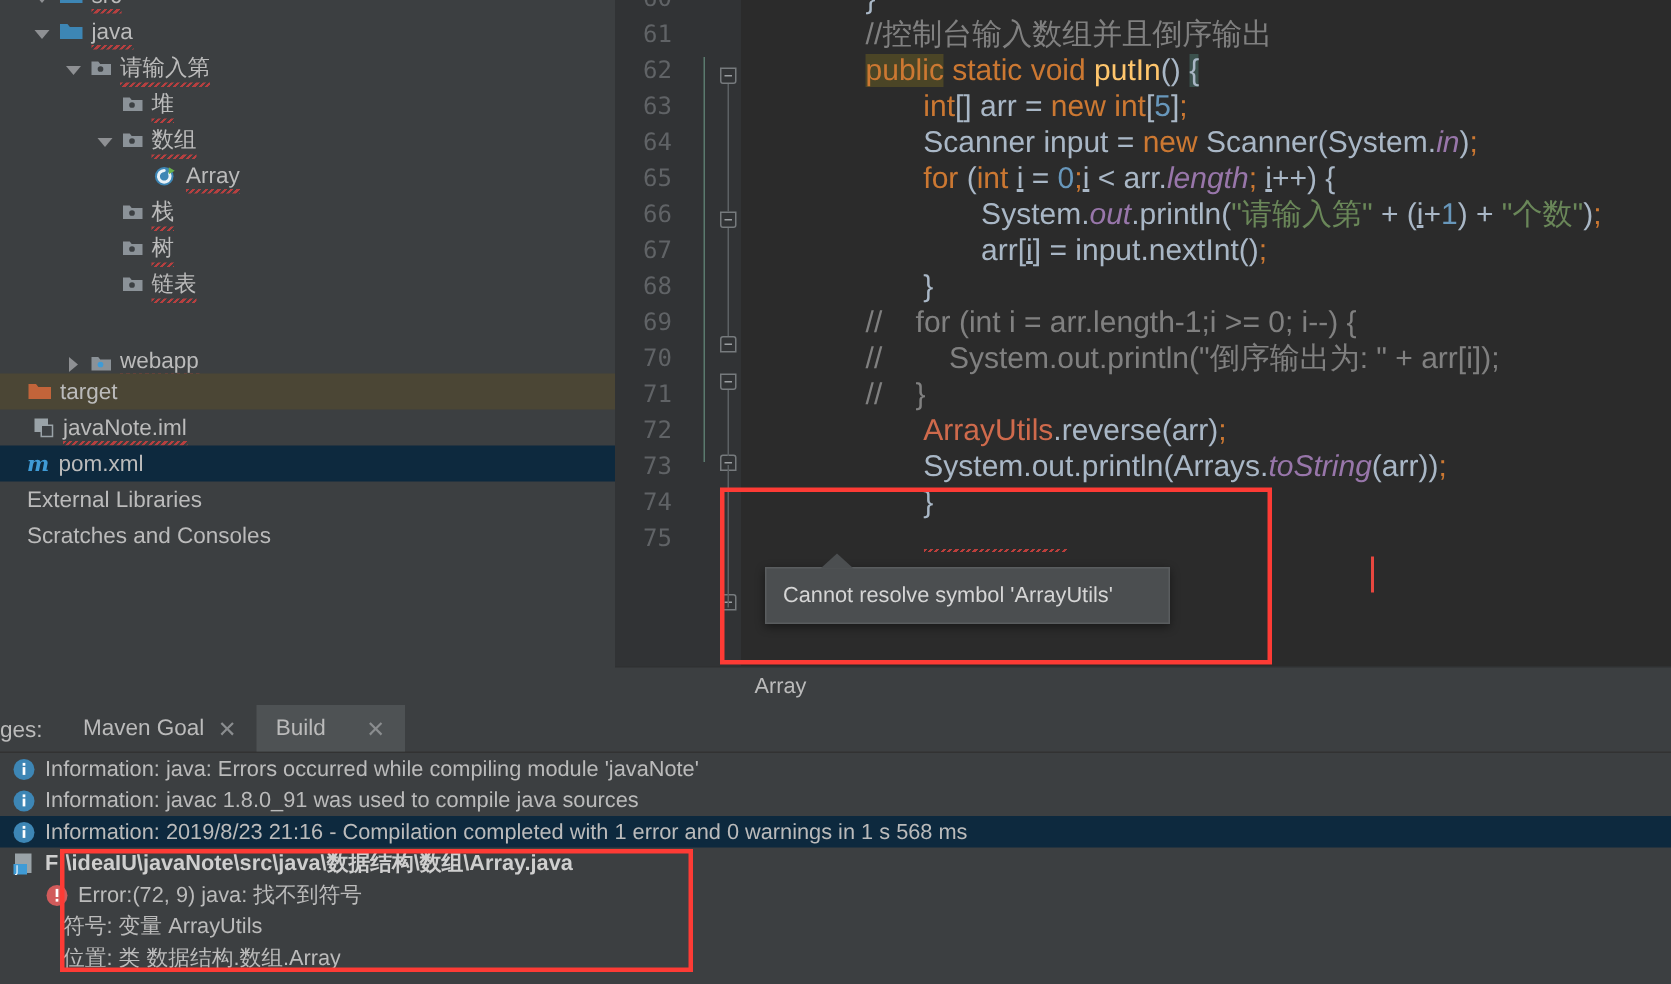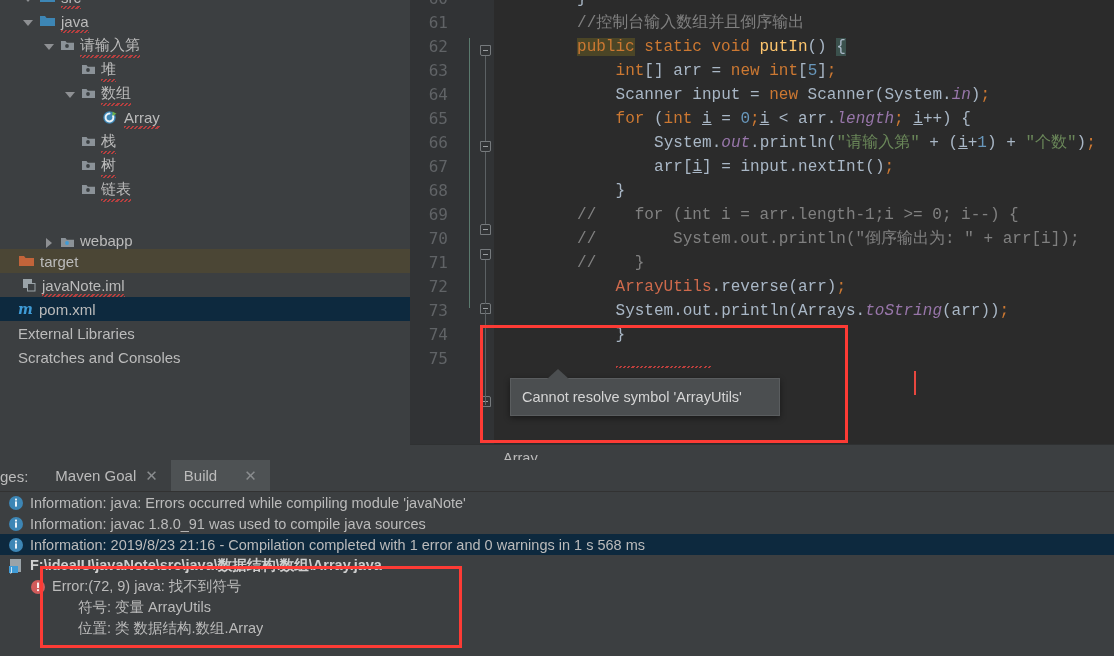--- a/index.html
+++ b/index.html
@@ -82,22 +82,22 @@
   .fold.start { border-radius: 0 0 2px 2px; }
   .fold.end   { border-radius: 2px 2px 0 0; }
   .foldline {
     position: absolute; left: 75px; width: 1px; background: #5c6164;
   }
   .methodline {
     position: absolute; left: 59px; width: 1px; background: #5b7a6e;
   }
   #code {
     position: absolute; left: 84px; top: 0; right: 0; height: 470px;
-    font-family: Liberation Mono, monospace;
-    font-size: 16px;
+    font-family: Liberation Sans, sans-serif;
+    font-size: 20px;
     color: #a9b7c6;
     white-space: pre;
     overflow: hidden;
   }
   .cl { position: absolute; left: 6px; height: 24px; line-height: 24px; }
   .k  { color: #cc7832; }          
   .s  { color: #6a8759; }          
   .n  { color: #6897bb; }          
   .f  { color: #ffc66d; }          
   .st { color: #9876aa; font-style: italic; }  
@@ -154,21 +154,21 @@
     background: #3c3f41;
     border-top: 1px solid #2f3132;
     display: flex; align-items: center;
   }
   #breadcrumb-bar .bc {
     margin-left: 93px; color: #bbbbbb; font-size: 14.5px;
   }
 
   
   #bottom {
-    position: absolute; left: 0; top: 460px;
+    position: absolute; left: 0; top: 470px;
     width: 1114px; height: 186px;
     background: #3c3f41;
   }
   #tabbar {
     position: relative; height: 32px;
     border-bottom: 1px solid #323232;
     display: flex; align-items: flex-end;
   }
   #tabbar .prefix {
     color: #bbbbbb; font-size: 15px; padding: 0 14px 6px 0;
@@ -184,21 +184,21 @@
   .log-row {
     position: relative;
     height: 21px; display: flex; align-items: center;
     color: #bbbbbb; font-size: 14.5px;
     white-space: nowrap;
   }
   .log-row.selected { background: #0d293e; }
   .log-row .licon { width: 16px; height: 16px; margin: 0 6px 0 8px; flex: 0 0 16px; }
   .log-row .ltext { overflow: hidden; }
   .log-row.indent1 { padding-left: 22px; }
-  .log-row.indent2 { padding-left: 62px; text-align: center; }
+  .log-row.indent2 { padding-left: 26px; text-align: center; }
   .log-row.bold .ltext { font-weight: bold; color: #cfcfcf; }
 </style>
 </head>
 <body>
 
 <div id="app">
 
   <div id="project-tree">
       <div class="tree-row" style="position: absolute; left: 0px; top: -15px; width: 410px; padding-left: 21px;">
         <span class="arrow down" style="margin-right: 5px;"></span>

